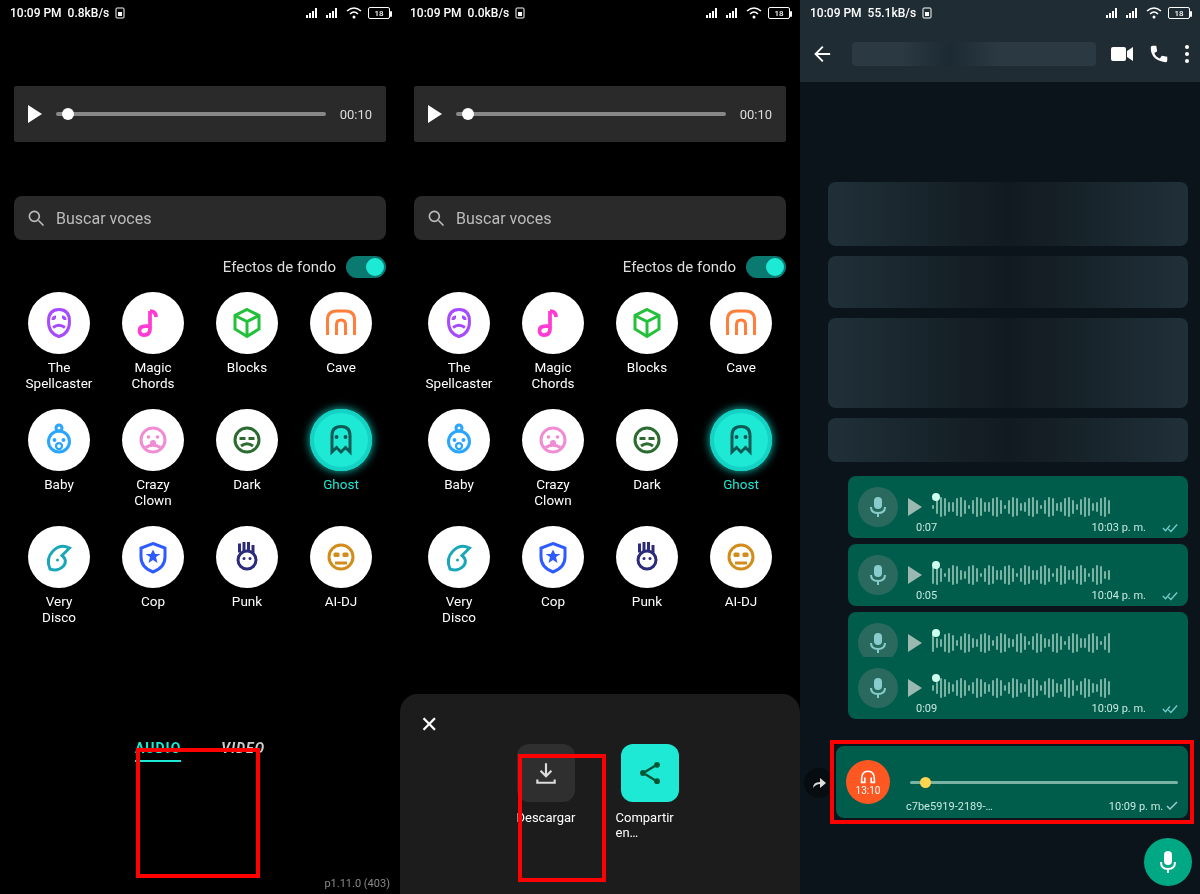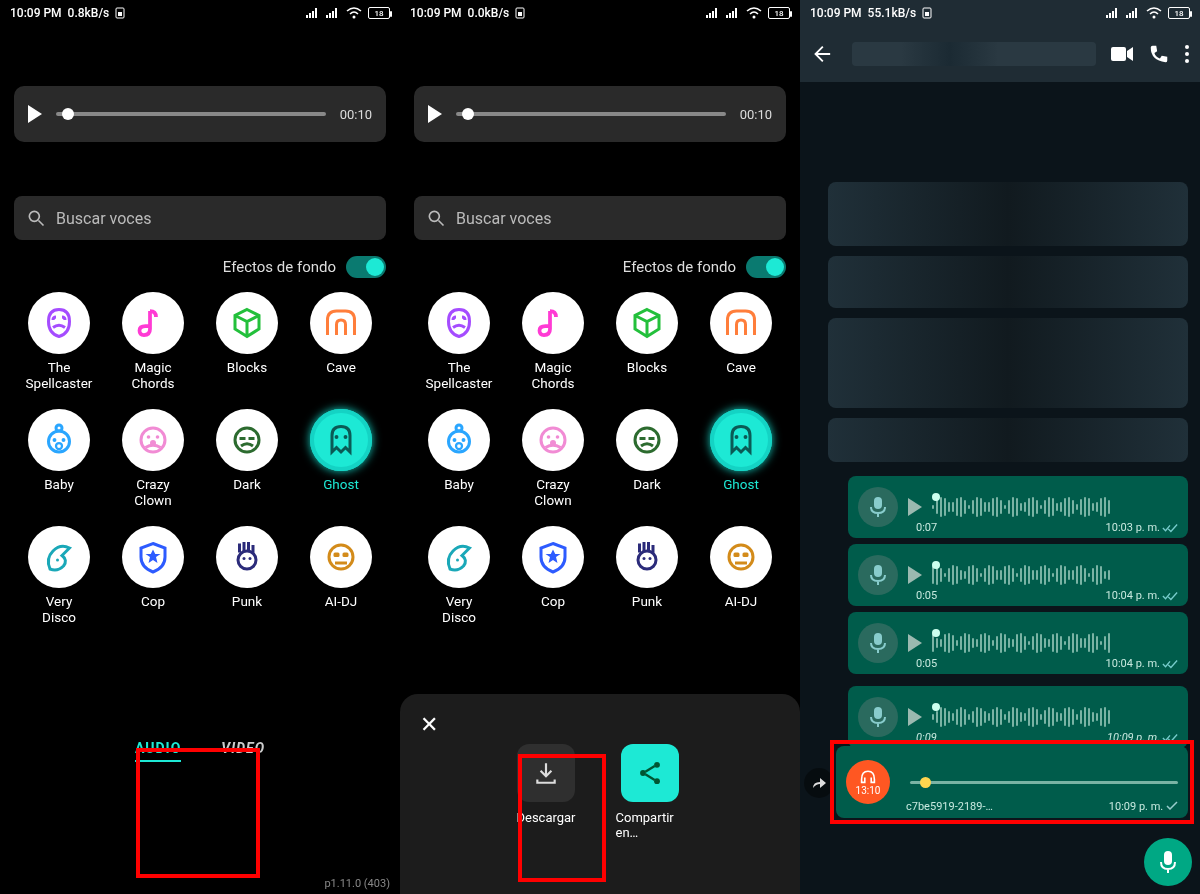--- a/index.html
+++ b/index.html
@@ -10,21 +10,21 @@
   
   .status-bar { height: 26px; display: flex; justify-content: space-between; align-items: center; padding: 0 10px; font-size: 12px; font-weight: 500; }
   .status-left, .status-right { display: flex; align-items: center; gap: 6px; }
   .battery-box { border: 1px solid #fff; border-radius: 2px; width: 22px; height: 12px; display: flex; align-items: center; justify-content: center; font-size: 8px; position: relative; }
   .battery-box::after { content:""; position:absolute; right:-3px; top:3px; width:2px; height:6px; background:#fff; border-radius:1px;}
   .signal { width: 14px; height: 10px; display:flex; align-items:flex-end; gap:1px; }
   .signal span { width:2px; background:#fff; }
   .signal span:nth-child(1){height:3px} .signal span:nth-child(2){height:5px} .signal span:nth-child(3){height:7px} .signal span:nth-child(4){height:10px}
 
   
-  .player { margin: 60px 14px 10px; height: 56px; background: #2a2a2a; border-radius: 10px; display: flex; align-items: center; padding: 0 14px; gap: 14px; }
+  .player { margin: 60px 14px 10px; height: 56px; background: #2a2a2a; border-radius: 2px; display: flex; align-items: center; padding: 0 14px; gap: 14px; }
   .play-triangle { width:0; height:0; border-left:14px solid #fff; border-top:9px solid transparent; border-bottom:9px solid transparent; }
   .track { flex:1; height:4px; background:#888; border-radius:2px; position:relative; }
   .track .dot { position:absolute; left:6px; top:-4px; width:12px; height:12px; background:#fff; border-radius:50%; }
   .time { font-size:13px; color:#ddd; }
 
   .search { margin: 54px 14px 0; height: 44px; background:#2a2a2a; border-radius:8px; display:flex; align-items:center; padding:0 12px; gap:10px; color:#bbb; font-size:16px; }
   .toggle-row { margin: 16px 14px 0; display:flex; justify-content:flex-end; align-items:center; gap:10px; font-size:15px; color:#ddd; }
   .toggle { width:40px; height:22px; background:#0a7a70; border-radius:11px; position:relative; }
   .toggle::after { content:""; position:absolute; right:2px; top:2px; width:18px; height:18px; background:#1de9d5; border-radius:50%; }
 
@@ -64,21 +64,21 @@
   .tenor { position:absolute; left:14px; bottom:8px; font-size:12px; color:#eee; }
   .gif-msg .ts { font-size:11px; color:#c7e9df; margin-top:4px; display:inline-flex; gap:4px; align-items:center;}
   .blurred { position:absolute; right:12px; background:linear-gradient(90deg,#203039,#111a1f,#203039); border-radius:8px; }
 
   .voice-msg { position:absolute; right:12px; width:340px; height:62px; background:#005c4b; border-radius:8px; display:flex; align-items:center; padding:0 10px; gap:10px; }
   .voice-msg .avatar { width:40px; height:40px; border-radius:50%; background:#2a6a5e; display:flex; align-items:center; justify-content:center; }
   .voice-msg .play { width:0;height:0;border-left:14px solid #9bb9b0;border-top:9px solid transparent;border-bottom:9px solid transparent; }
   .wave { flex:1; height:22px; display:flex; align-items:center; gap:2px; overflow:hidden; }
   .wave span { width:2px; background:#7ab3a4; border-radius:1px; }
   .voice-meta { position:absolute; bottom:4px; left:68px; right:10px; display:flex; justify-content:space-between; font-size:11px; color:#c7e9df; }
-  .voice-meta .ticks { display:inline-flex; gap:2px; align-items:center;margin-left:26px;}
+  .voice-meta .ticks { display:inline-flex; gap:16px; align-items:center;margin-left:26px;}
 
   .new-audio { position:absolute; right:12px; width:352px; height:72px; background:#005c4b; border-radius:8px; display:flex; align-items:center; padding:0 10px; gap:10px; }
   .new-audio .head { width:44px; height:44px; border-radius:50%; background:#ff5722; display:flex; flex-direction:column; align-items:center; justify-content:center; font-size:10px; gap:1px;}
   .new-audio .track2 { flex:1; height:3px; background:#7ab3a4; border-radius:2px; position:relative; }
   .new-audio .track2 .dot2 { position:absolute; left:10px; top:-4px; width:11px; height:11px; background:#ffd54f; border-radius:50%; }
   .new-audio .meta2 { position:absolute; bottom:5px; left:70px; right:10px; display:flex; justify-content:space-between; font-size:11px; color:#c7e9df; }
   .fwd { position:absolute; width:30px; height:30px; border-radius:50%; background:rgba(0,0,0,.4); display:flex; align-items:center; justify-content:center; }
 
   .wa-input { position:absolute; bottom:8px; left:8px; right:58px; height:48px; background:#1f2c34; border-radius:24px; display:flex; align-items:center; padding:0 10px; gap:12px; color:#8696a0; font-size:16px; }
   .wa-mic { position:absolute; right:8px; bottom:8px; width:48px; height:48px; border-radius:50%; background:#00a884; display:flex; align-items:center; justify-content:center; }
@@ -749,21 +749,21 @@
           <div class="voice-meta">
             <span>0:05</span>
             <span class="ticks">
               <span>10:04 p. m.</span>
               <svg width="16" height="10" viewBox="0 0 18 10">
                 <path d="M1 5 L4 8 L9 2 M7 6 L10 9 L17 1" stroke="#7cc" stroke-width="1.5" fill="none"></path>
               </svg>
             </span>
           </div>
         </div>
-        <div class="voice-msg" style="top: 604px; font-style: italic;">
+        <div class="voice-msg" style="top: 575px;">
           <div class="avatar">
             <svg width="18" height="22" viewBox="0 0 18 22">
               <rect x="5" y="1" width="8" height="12" rx="4" fill="#8cc"></rect>
               <path d="M2 11 Q2 17 9 17 Q16 17 16 11 M9 17 L9 21" stroke="#8cc" stroke-width="2" fill="none"></path>
             </svg>
           </div>
           <div class="play"></div>
           <div style="position:relative;flex:1">
             <div style="position:absolute;left:0;top:-3px;width:8px;height:8px;background:#cfe;border-radius:50%"></div>
             <div class="wave">

